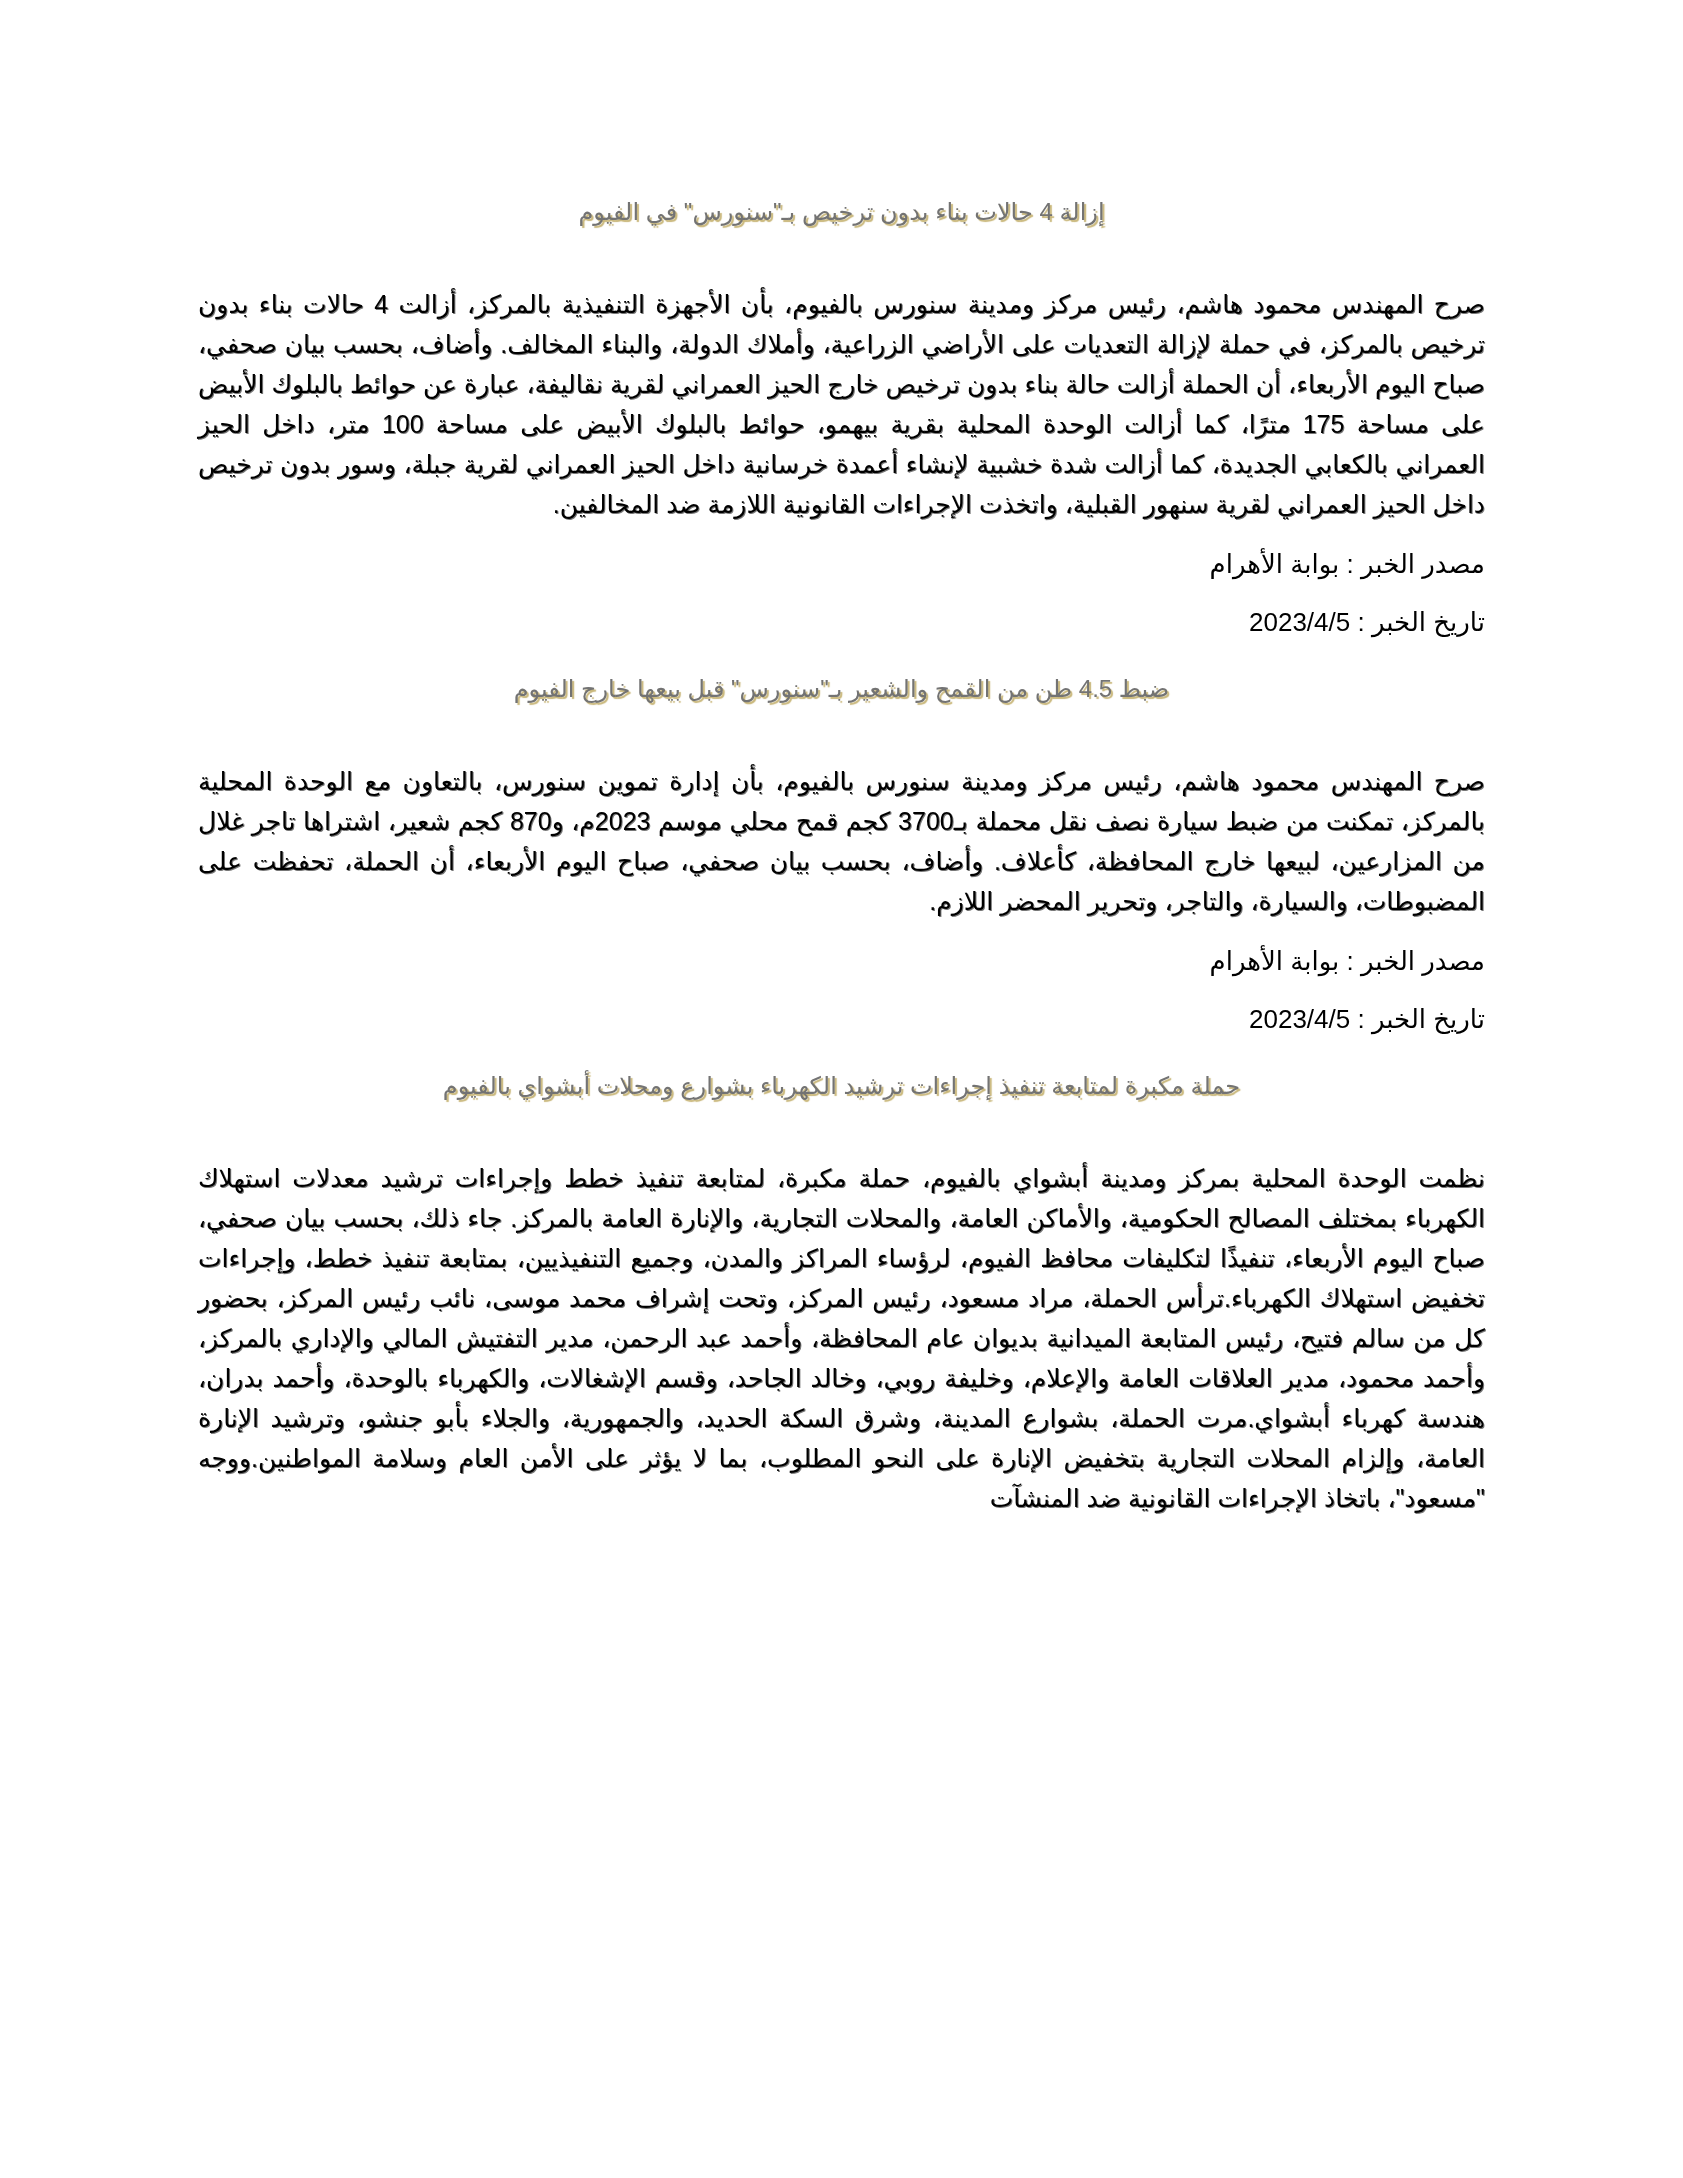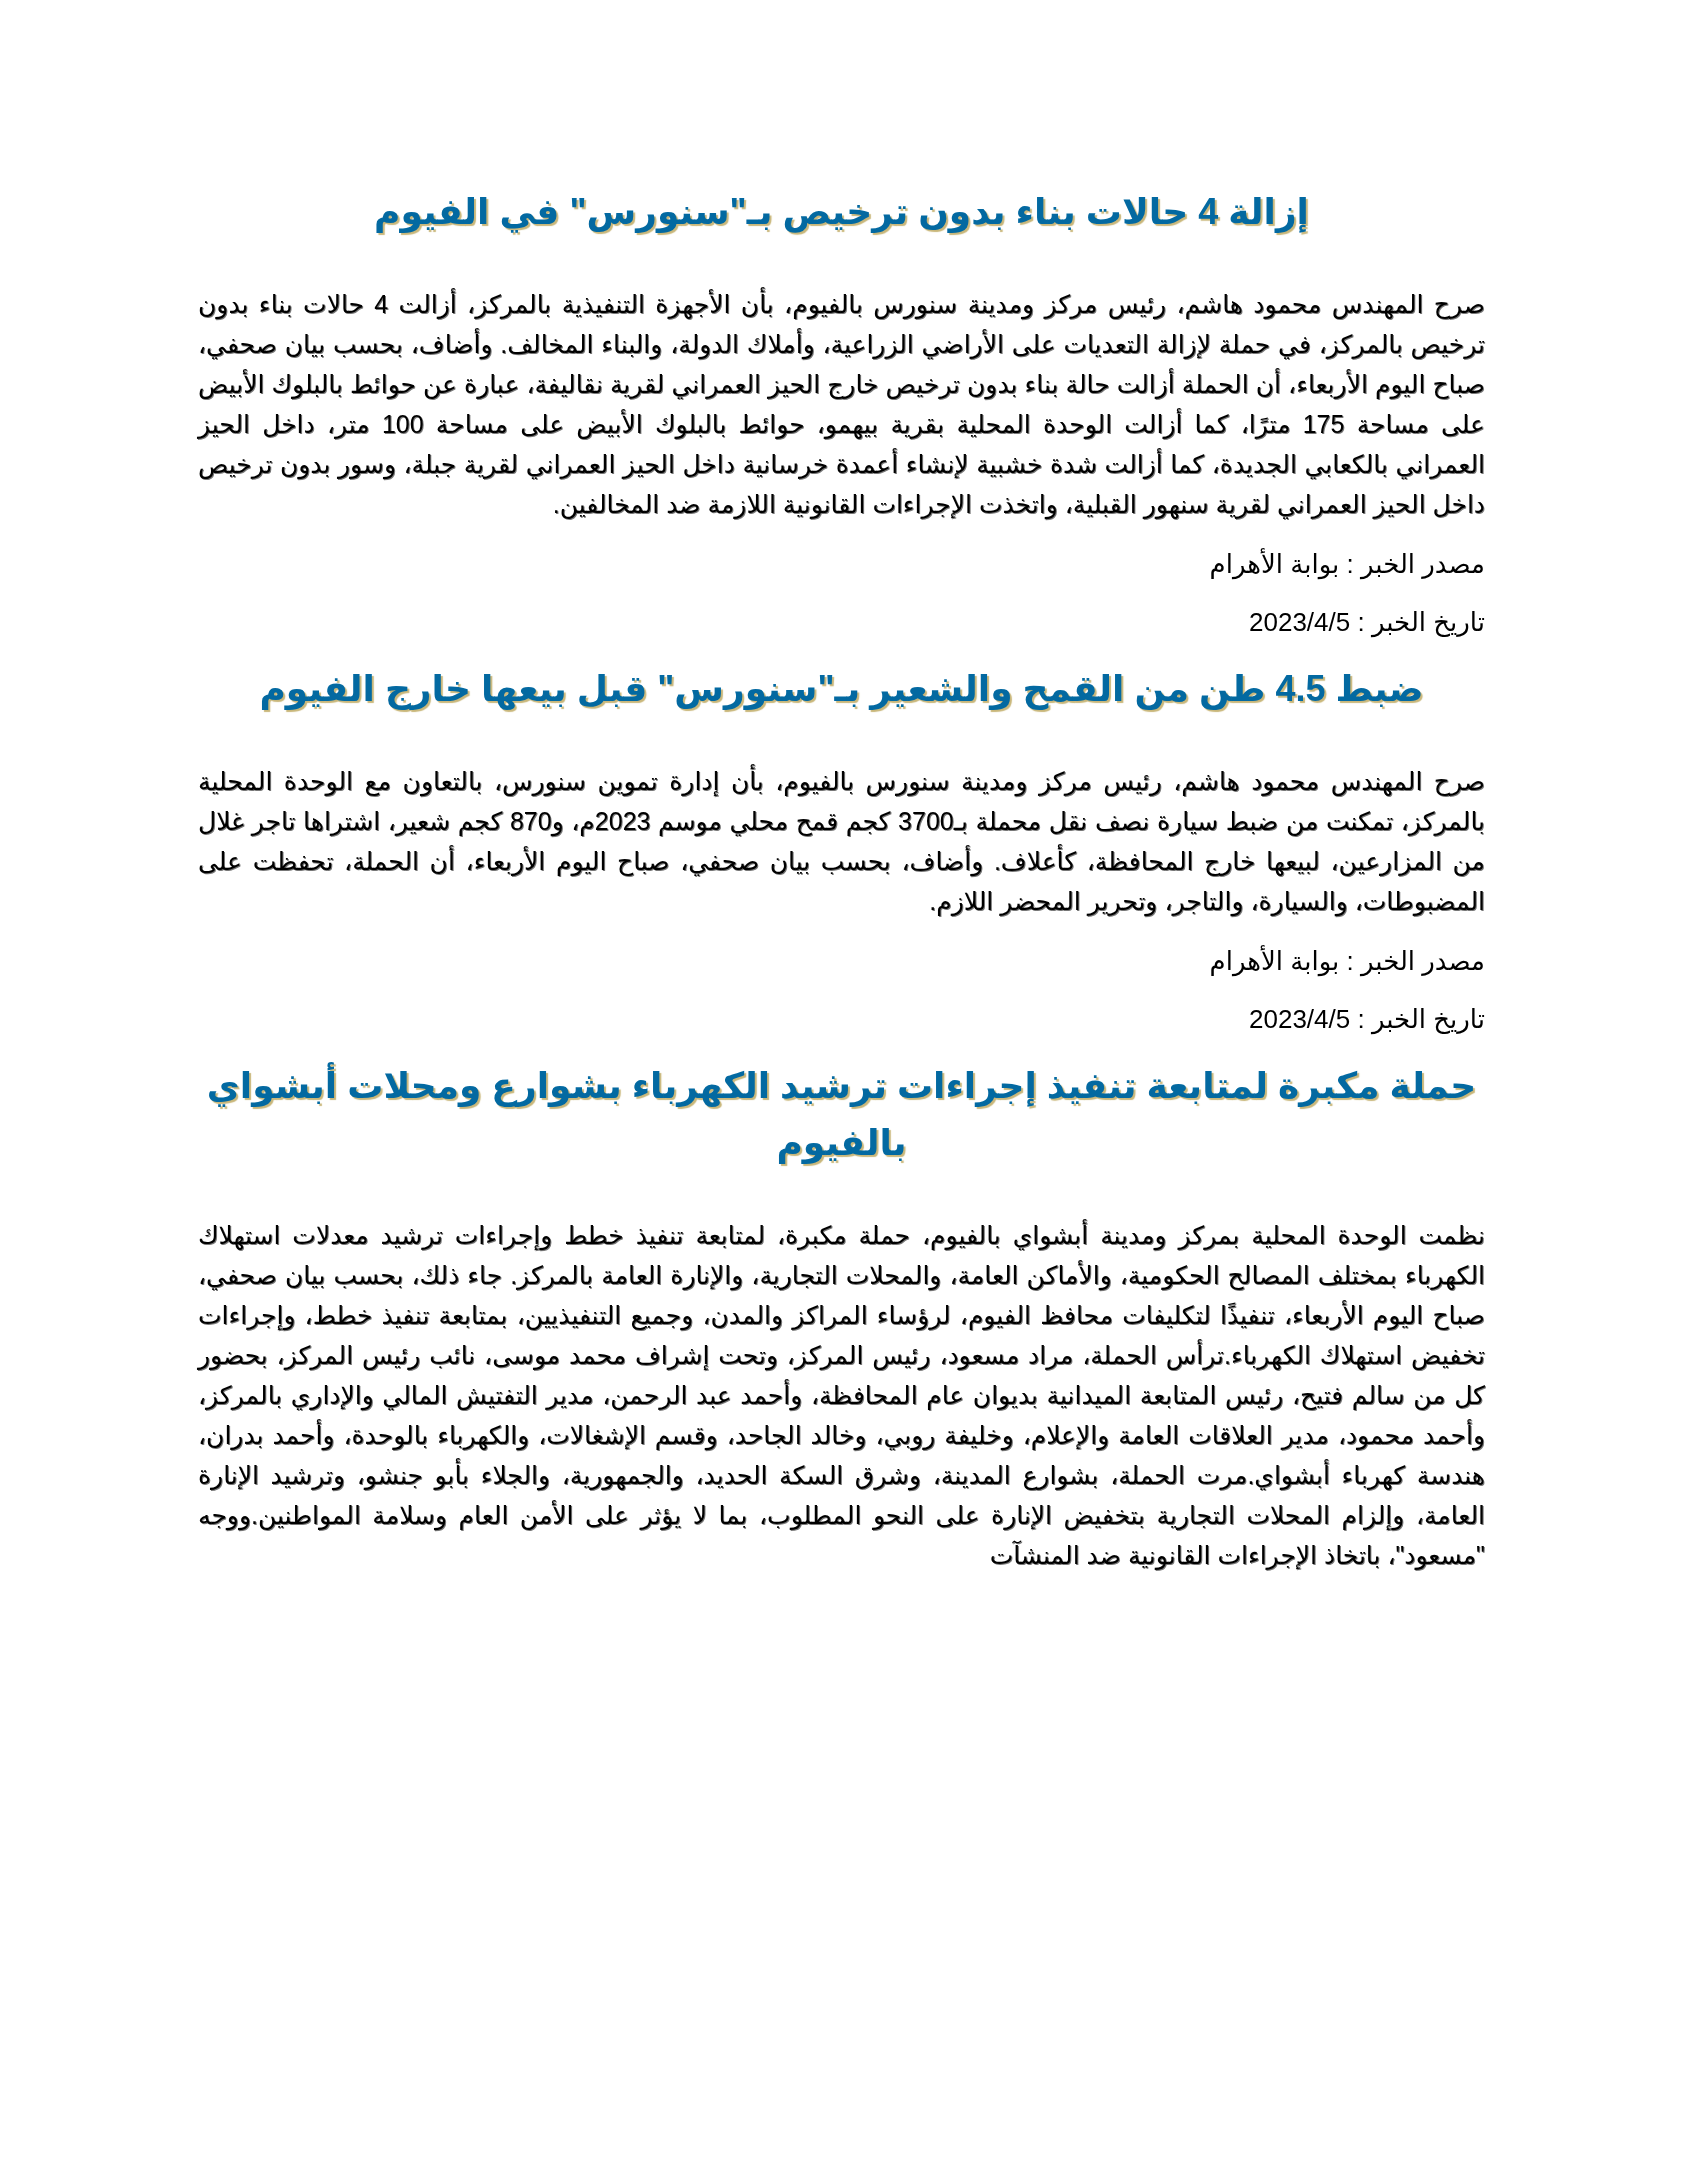--- a/index.html
+++ b/index.html
@@ -3,22 +3,22 @@
   <meta charset="utf-8">
   <style>
     html, body { margin: 0; padding: 0; background: #ffffff; }
     body { width: 1683px; height: 2178px; position: relative; overflow: hidden; }
     .page {
       position: absolute; left: 198px; top: 183px; width: 1287px;
       direction: rtl; color: #000;
       font-family: "Liberation Sans", "DejaVu Sans", sans-serif;
     }
     .title {
-      text-align: center; color: #0369a1; font-weight: bold;
-      font-size: 36px; line-height: 57px; margin: 0 0 44px 0;
+      text-align: center; color: #737373; font-weight: normal;
+      font-size: 24px; line-height: 57px; margin: 0 0 44px 0;
       text-shadow: 2px 2px 1px #c9b77a;
     }
     .body {
       text-align: justify; text-align-last: right;
       font-size: 25px; line-height: 40px; margin: 16px 0 20px 0;
       text-shadow: 1px 1px 0 #777;
     }
     .meta { font-size: 26px; line-height: 40px; margin: 12px 0 18px 0; text-align: right; }
     .article { margin-bottom: 8px; }
     .article + .article .title { margin-top: 6px; }

